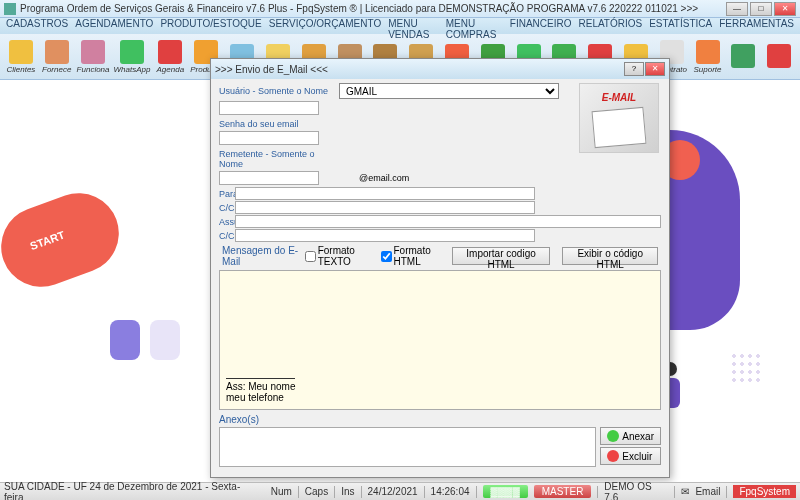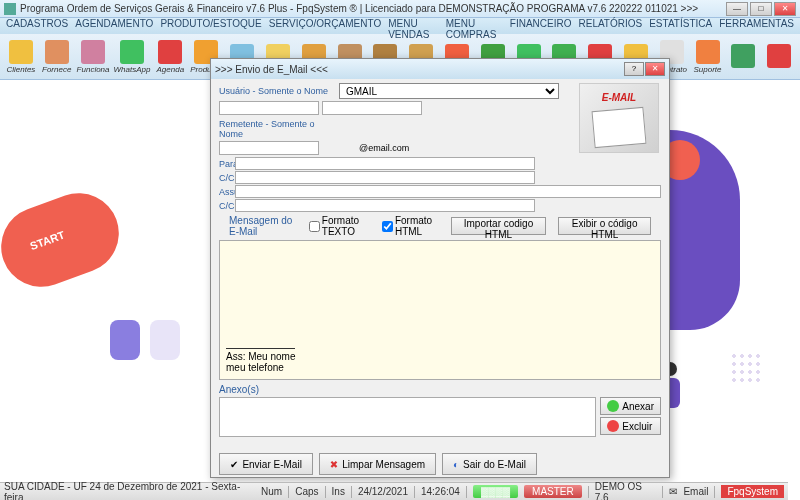--- a/index.html
+++ b/index.html
@@ -47,40 +47,40 @@
 
 .email-img { position: absolute; right: 10px; top: 24px; width: 80px; height: 70px; background: linear-gradient(135deg,#f0f0f0,#d0d0d0); border: 1px solid #ccc; display: flex; align-items: center; justify-content: center; }
 .email-img::before { content: ''; width: 50px; height: 35px; background: #fff; border: 1px solid #999; position: absolute; top: 25px; transform: rotate(-5deg); }
 .email-img::after { content: 'E-MAIL'; color: #d02020; font-weight: bold; font-size: 10px; position: absolute; top: 8px; font-style: italic; }
 
 .fields { margin-top: 2px; }
 .field-row { display: flex; align-items: center; margin-bottom: 1px; }
 .field-row label { color: #3060a0; width: 16px; font-size: 9px; }
 .field-row input { flex: 1; border: 1px solid #aaa; height: 13px; padding: 0 2px; }
 
-.msg-row { display: flex; align-items: center; gap: 6px; margin: 3px 10px; }
+.msg-row { display: flex; align-items: center; gap: 6px; margin: 3px 3px; }
 .msg-row .lbl { color: #3060a0; }
 .chk { display: flex; align-items: center; gap: 2px; }
 .chk input { width: 11px; height: 11px; }
 .btn { background: linear-gradient(#f8f8f8,#e0e0e0); border: 1px solid #999; height: 18px; padding: 0 8px; cursor: pointer; }
 
 .textarea { width: 100%; height: 140px; background: #fffce8; border: 1px solid #aaa; padding: 4px; position: relative; }
 .sig { position: absolute; bottom: 6px; left: 6px; font-size: 9px; border-top: 1px solid #333; padding-top: 2px; }
 
 .anex-label { color: #3060a0; margin-top: 4px; }
 .anex-row { display: flex; gap: 4px; margin-top: 2px; }
 .anex-box { flex: 1; height: 40px; border: 1px solid #aaa; background: #fff; }
 .anex-btns { display: flex; flex-direction: column; gap: 2px; }
 .icon-btn { display: flex; align-items: center; gap: 3px; background: linear-gradient(#f8f8f8,#e0e0e0); border: 1px solid #999; height: 18px; padding: 0 6px; }
 .icon-circle { width: 12px; height: 12px; border-radius: 50%; }
 
 .dlg-footer { display: flex; gap: 6px; margin-top: 10px; padding-top: 6px; }
 .foot-btn { display: flex; align-items: center; gap: 4px; background: linear-gradient(#f8f8f8,#e0e0e0); border: 1px solid #999; height: 22px; padding: 0 10px; }
 
-.statusbar { position: absolute; bottom: 0; left: 0; right: 12px; height: 18px; background: linear-gradient(#f0f0f0,#dcdcdc); border-top: 1px solid #bbb; display: flex; align-items: center; padding: 0 4px; gap: 6px; font-size: 9px; color: #333; }
+.statusbar { position: absolute; bottom: 0; left: 0; right: 0; height: 18px; background: linear-gradient(#f0f0f0,#dcdcdc); border-top: 1px solid #bbb; display: flex; align-items: center; padding: 0 4px; gap: 6px; font-size: 9px; color: #333; }
 .statusbar .sep { border-left: 1px solid #aaa; height: 12px; }
 .statusbar .fill { flex: 1; }
 .status-green { background: linear-gradient(#8e8,#4c4); padding: 1px 8px; color: #fff; border-radius: 2px; }
 .status-red { background: linear-gradient(#e88,#c44); padding: 1px 8px; color: #fff; border-radius: 2px; }
 </style>
 </head>
 <body>
 
 <div class="titlebar">
   <div class="titlebar-icon"></div>
@@ -220,20 +220,23 @@
 
     <div class="dlg-body">
       <div class="email-img"></div>
 
       <div class="row">
           <span class="label-blue">Usuário - Somente o Nome</span>
         <select class="select" style="max-width:220px"><option>GMAIL</option></select>
       </div>
       <input class="input-sm" style="width: 100px;">
 
+      <div class="row" style="margin-top:4px">
+          <span class="label-blue">Senha do seu email</span>
+        </div>
       <input class="input-sm" style="width: 100px;" type="password">
 
       <div class="row" style="margin-top:4px">
           <span class="label-blue">Remetente - Somente o Nome</span>
         </div>
       <div class="row">
           <input class="input-sm" style="width: 100px;">
           <span style="margin-left:40px;font-size:9px">@email.com</span>
         </div>
 

